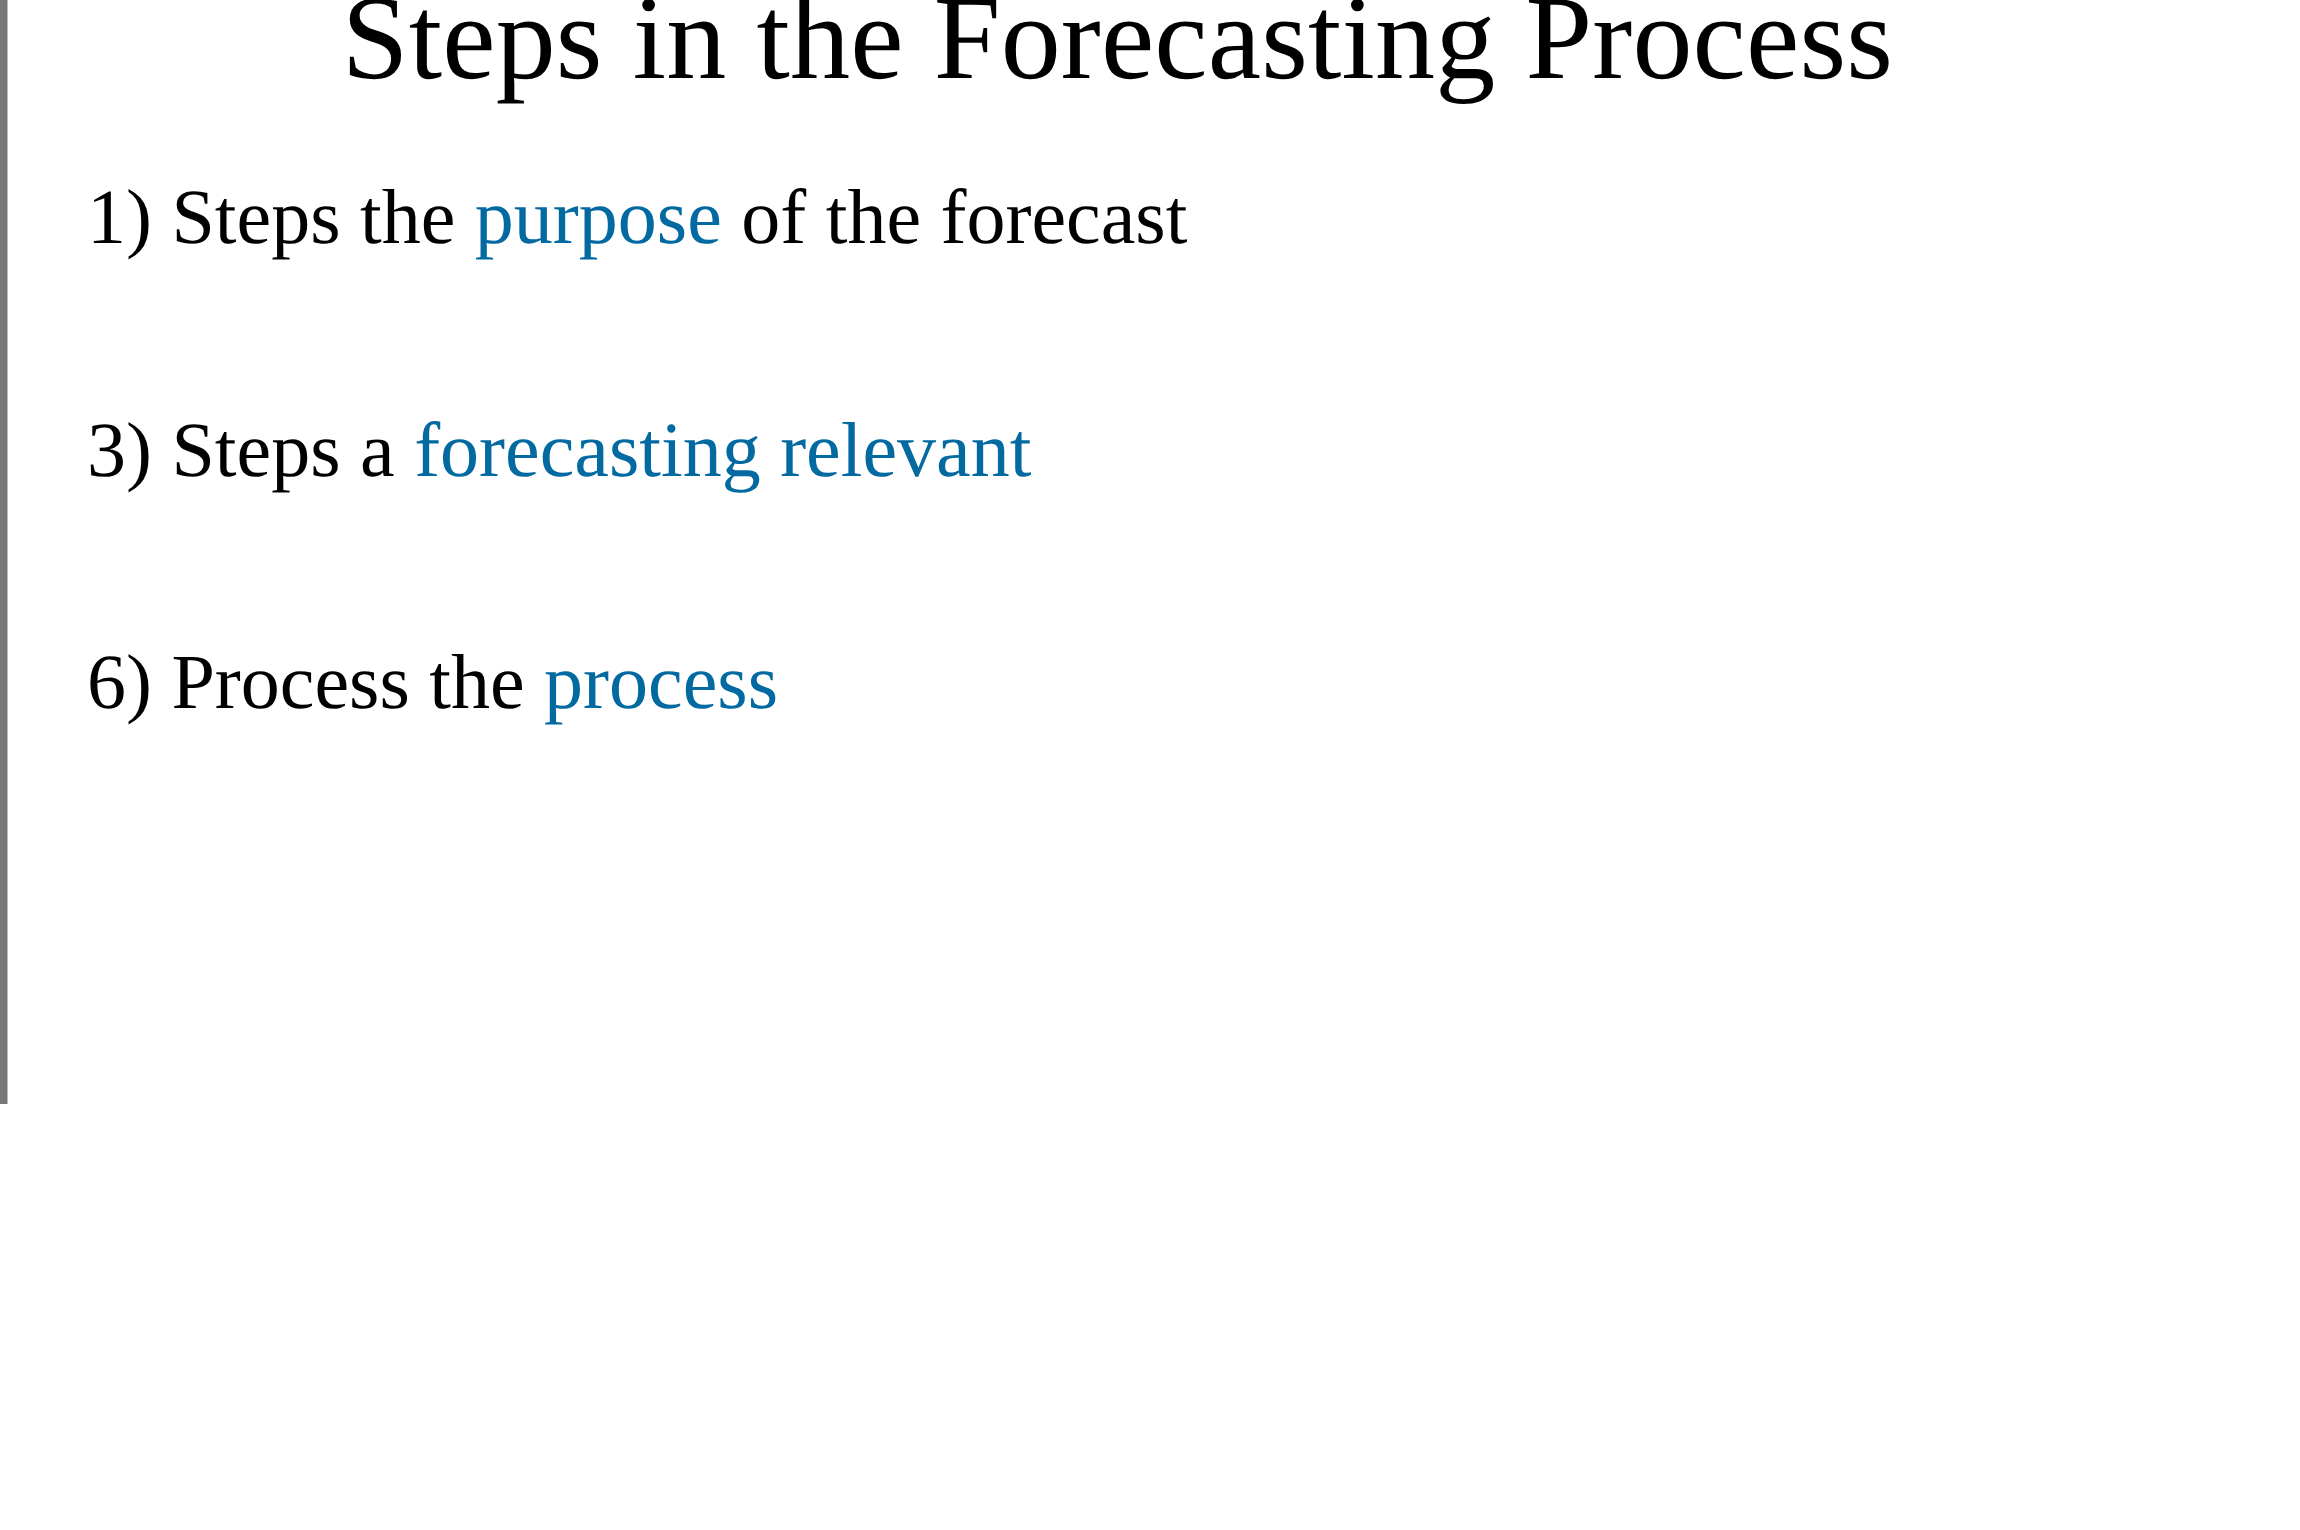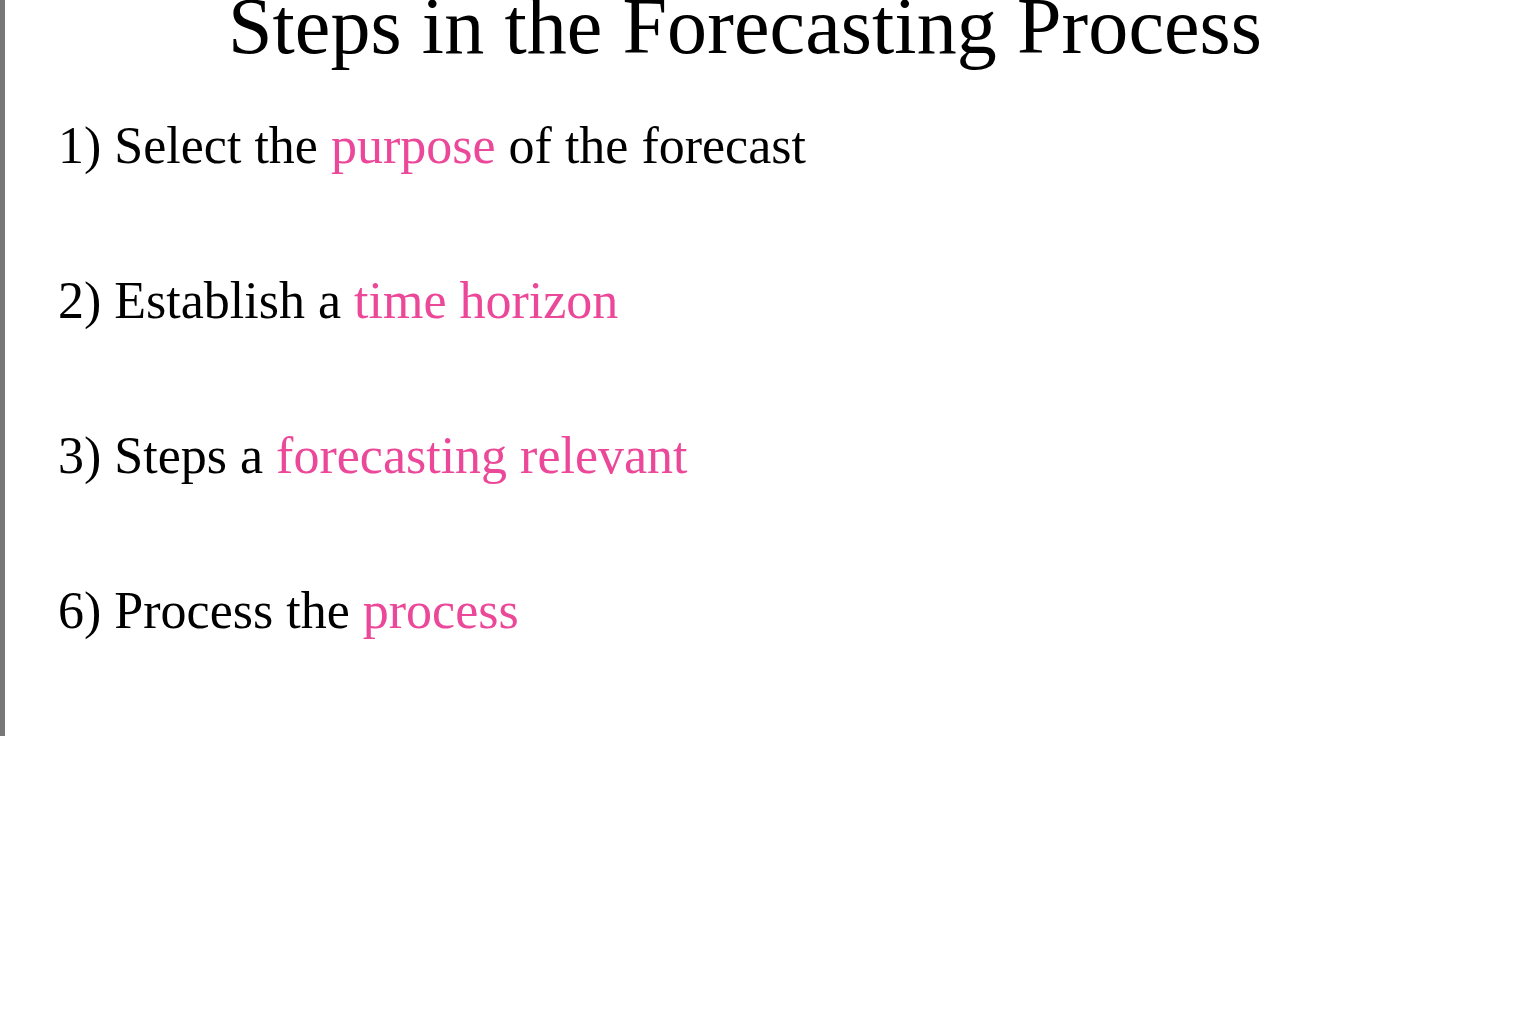--- a/index.html
+++ b/index.html
@@ -57,41 +57,38 @@
     white-space: nowrap;
     color: #000000;
   }
 
   .step-number,
   .step-text-plain {
     color: #000000;
   }
 
   .step-highlight {
-    color: #ec4899;
+    color: #0369a1;
   }
 </style>
 </head>
 <body>
 
 <div id="slide">
 
   <div id="left-edge-bar"></div>
 
   <div id="slide-title">Steps in the Forecasting Process</div>
 
   <div id="step-list">
 
     <div class="step-line">
-      <span class="step-number">1)</span><span>&nbsp;</span><span class="step-text-plain">Select the </span><span class="step-highlight">purpose</span><span class="step-text-plain"> of the forecast</span>
+      <span class="step-number">1)</span><span>&nbsp;</span><span class="step-text-plain">Steps the </span><span class="step-highlight">purpose</span><span class="step-text-plain"> of the forecast</span>
     </div>
 
-    <div class="step-line">
-      <span class="step-number">2)</span><span>&nbsp;</span><span class="step-text-plain">Establish a </span><span class="step-highlight">time horizon</span><span class="step-text-plain"></span>
-    </div>
 
     <div class="step-line">
       <span class="step-number">3)</span><span>&nbsp;</span><span class="step-text-plain">Steps a </span><span class="step-highlight">forecasting relevant</span><span class="step-text-plain"></span>
     </div>
 
 
 
     <div class="step-line">
       <span class="step-number">6)</span><span>&nbsp;</span><span class="step-text-plain">Process the </span><span class="step-highlight">process</span><span class="step-text-plain"></span>
     </div>

